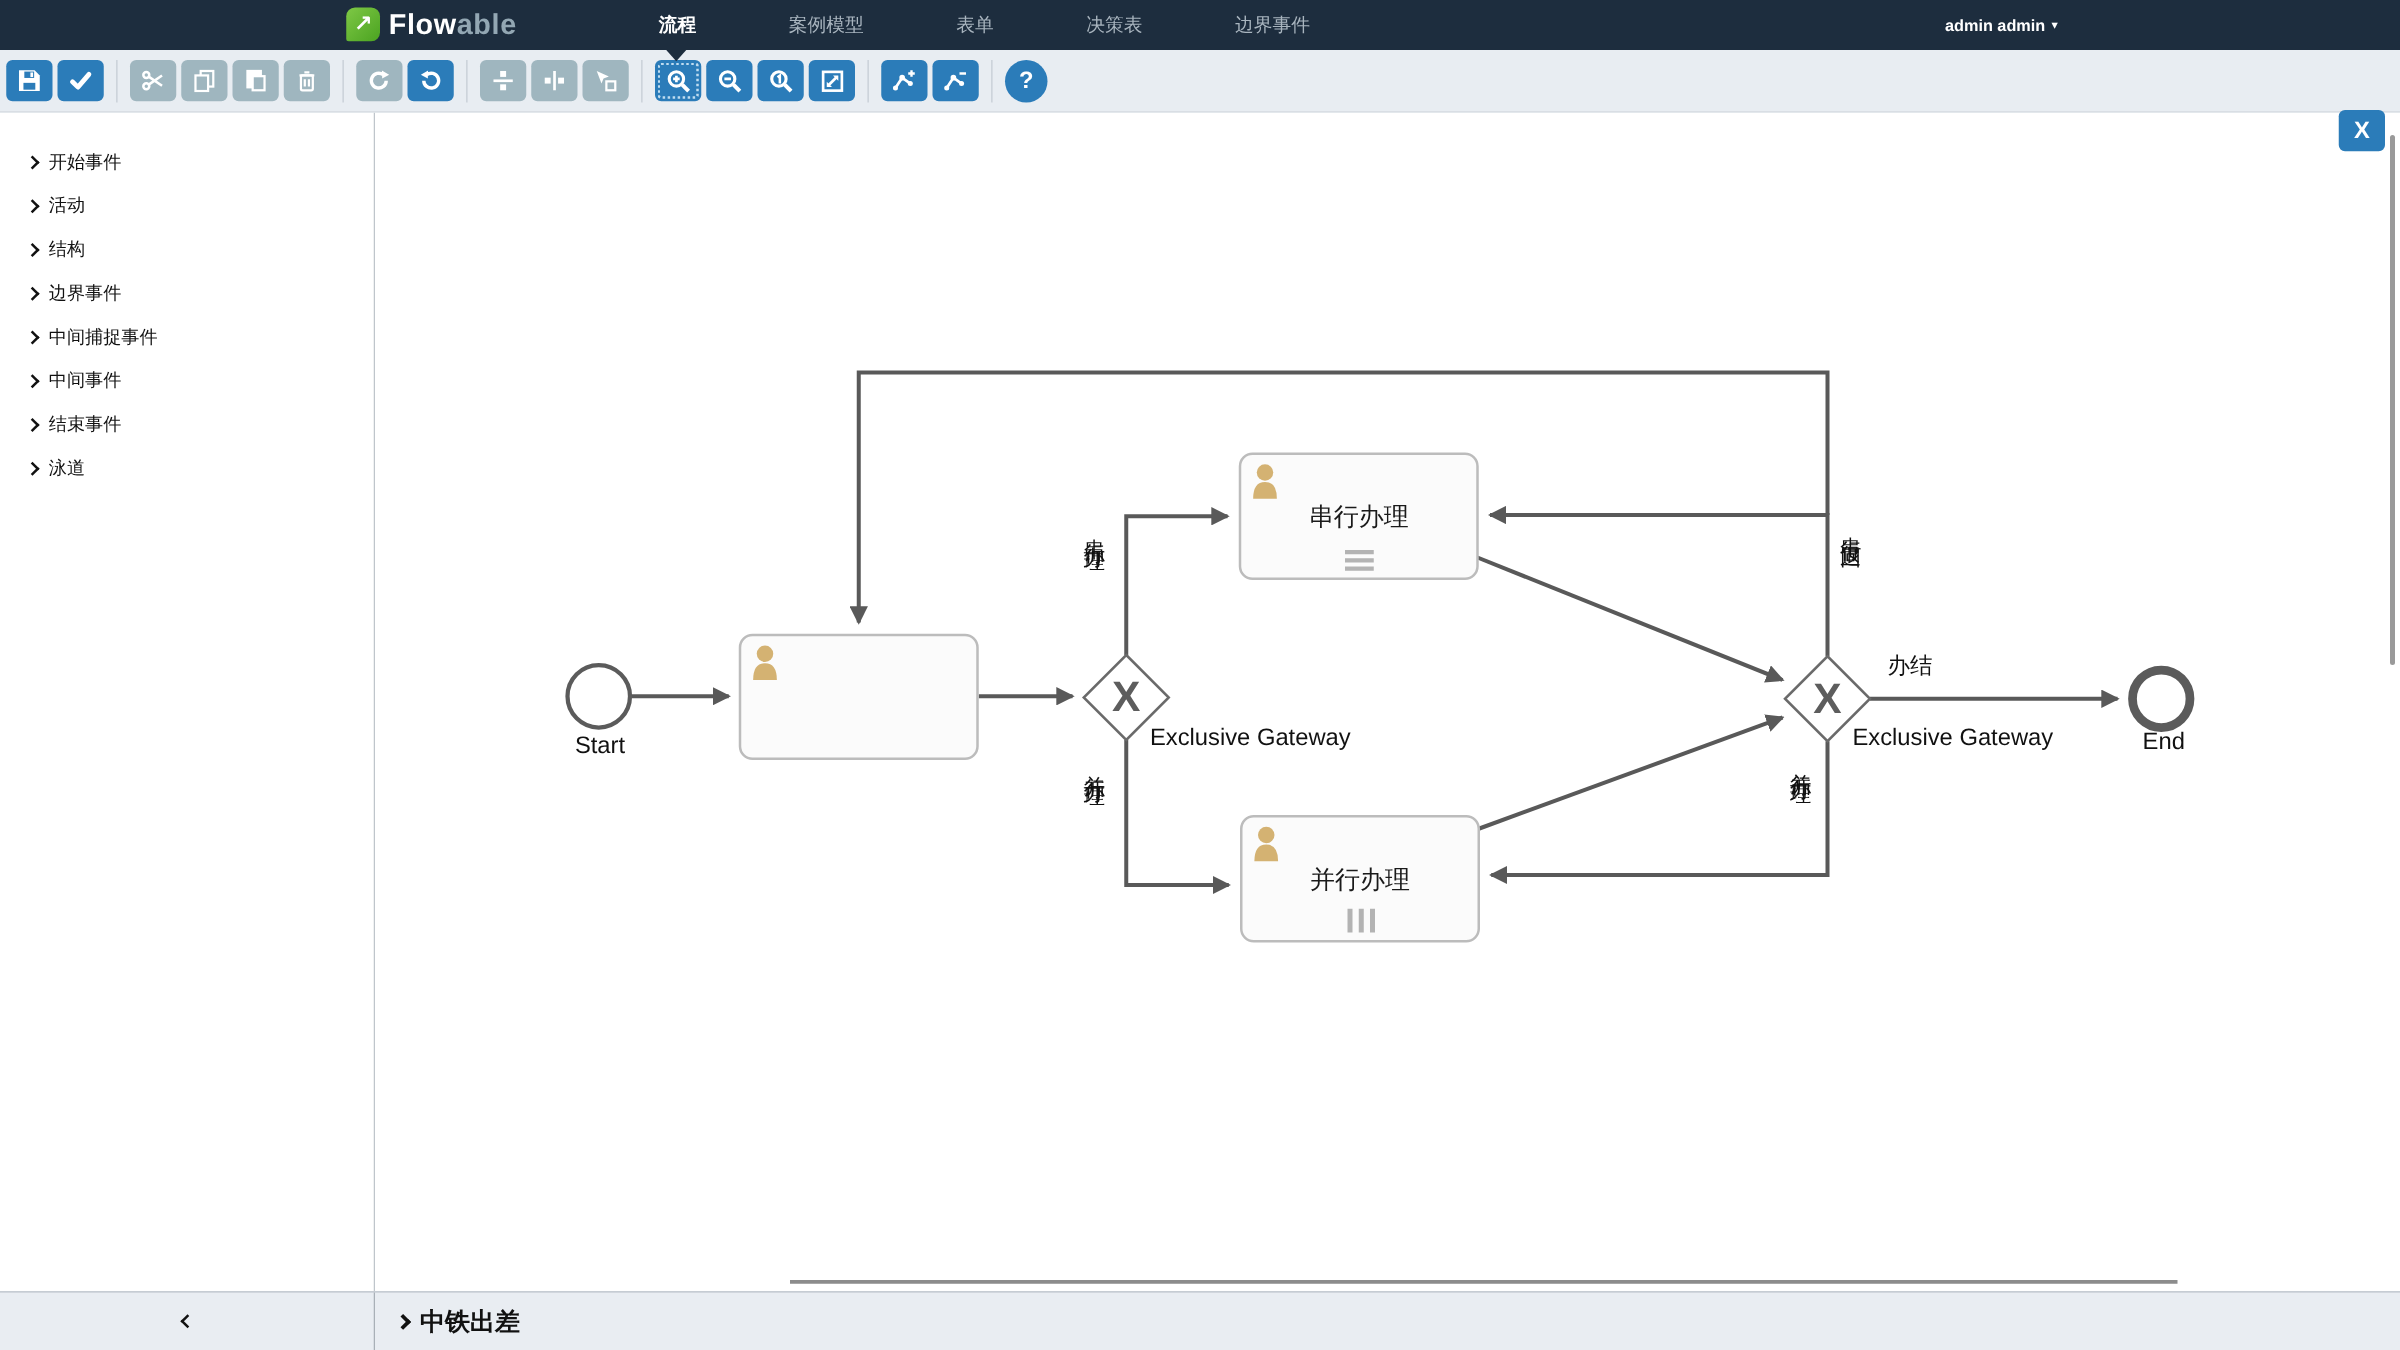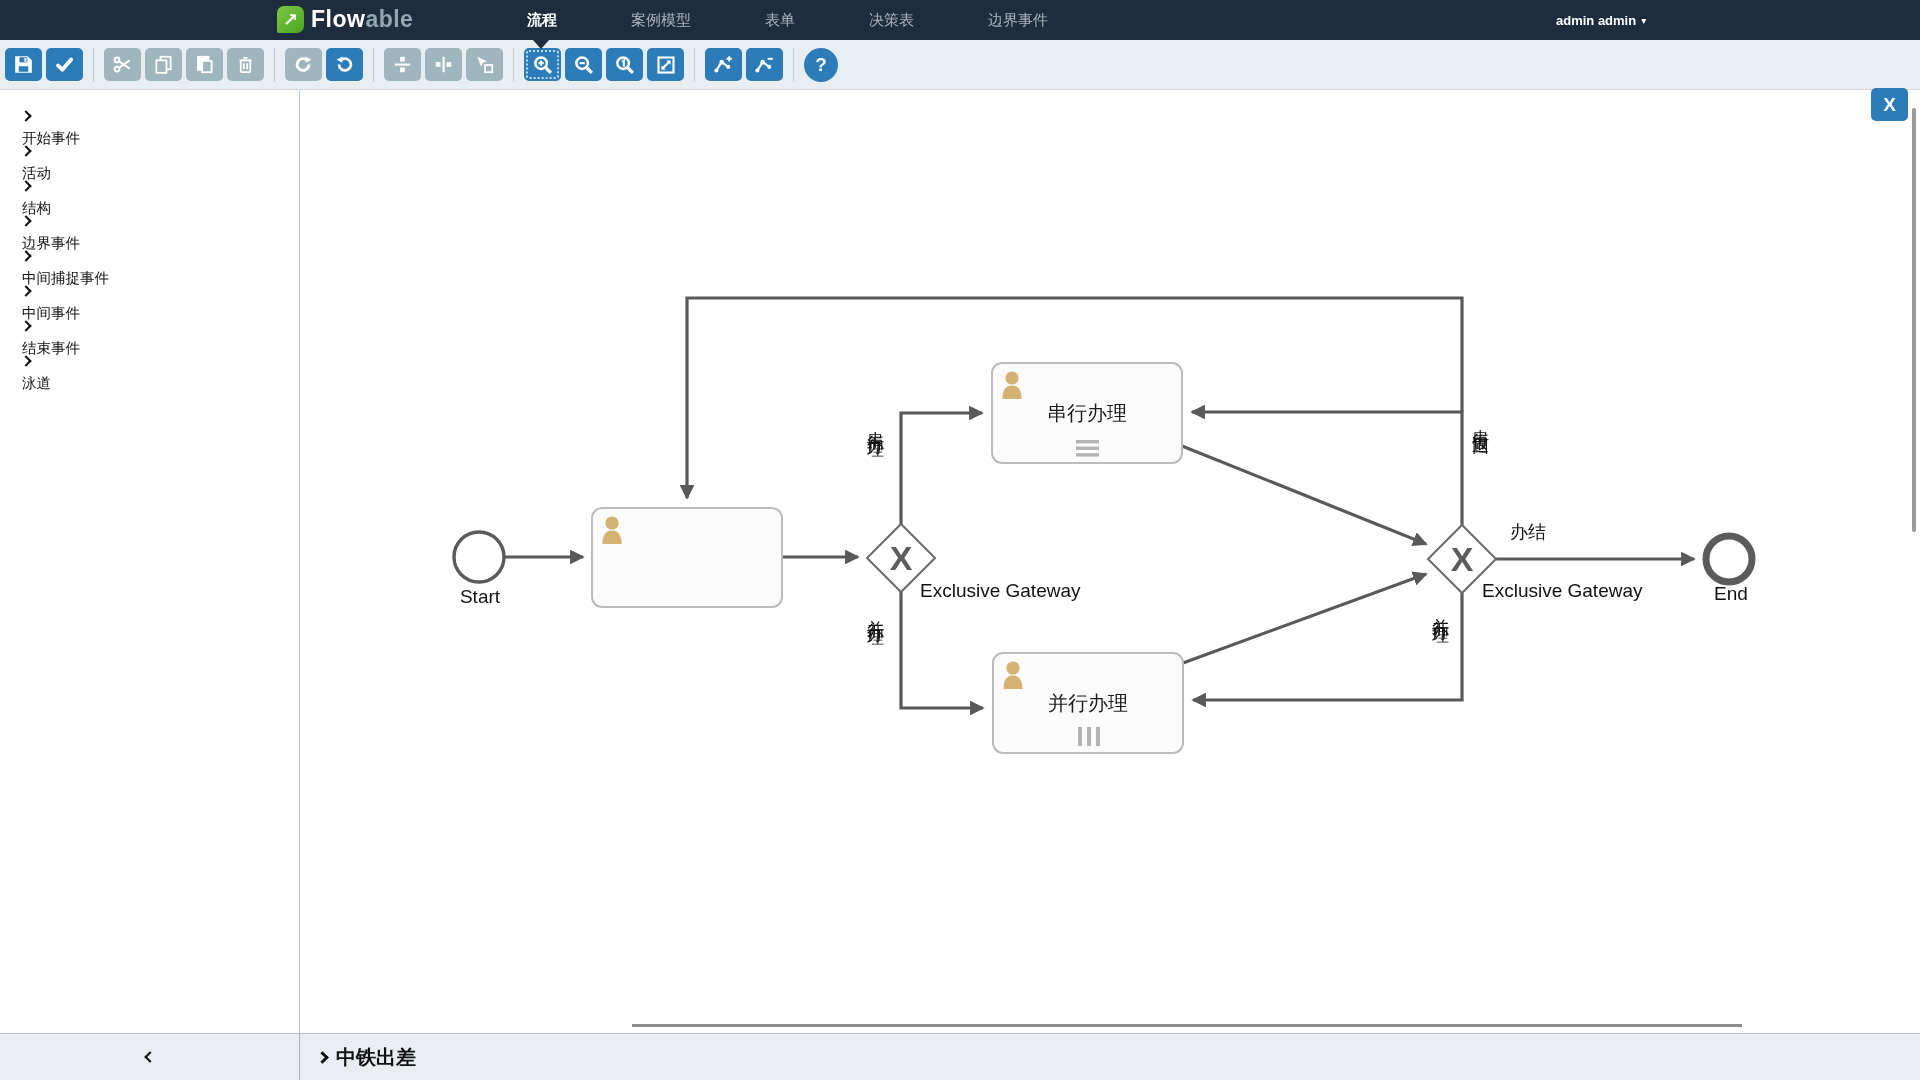--- a/index.html
+++ b/index.html
@@ -32,22 +32,22 @@
   .tbtn.focus { outline:2px dotted #bfdcf0; outline-offset:-4px; }
   .tbtn svg { display:block; }
   .tsep { width:1px; height:34px; background:#c4ccd4; margin:0 10px 0 6px; flex:0 0 auto; }
   .glyph-btn { color:#fff; font-weight:bold; font-size:19px; }
   .close-btn { position:absolute; right:8px; top:48px; }
 
   
   .sidebar { position:absolute; left:0; top:90px; width:300px; height:943px; background:#fff;
              border-right:1px solid #bfc5cb; z-index:10; }
   .palette { padding-top:22px; }
-  .pal-item { height:35px; display:flex; gap:9px; padding-left:22px;
-              font-size:14.5px; color:#111; cursor:pointer;flex-direction:column; }
+  .pal-item { height:35px; display:flex; align-items:center; gap:9px; padding-left:22px;
+              font-size:14.5px; color:#111; cursor:pointer; }
   .chev { width:8px; height:8px; border-right:2.6px solid #111; border-top:2.6px solid #111; flex:0 0 auto; }
   .chev.right { transform:rotate(45deg); }
   .chev.left  { transform:rotate(-135deg); }
 
   
   .navigator { position:absolute; left:0; top:833px; width:300px; height:200px; background:#f2f2f2;
                border-right:1px solid #bfc5cb; }
   .nav-panel-header { height:26px; background:#2e7db8; color:#fff; font-size:14px; font-weight:bold;
                       display:flex; align-items:center; padding-left:8px; }
   .nav-panel-row { height:31px; background:#fff; border:2px solid #3f9b44; display:flex; align-items:center;

